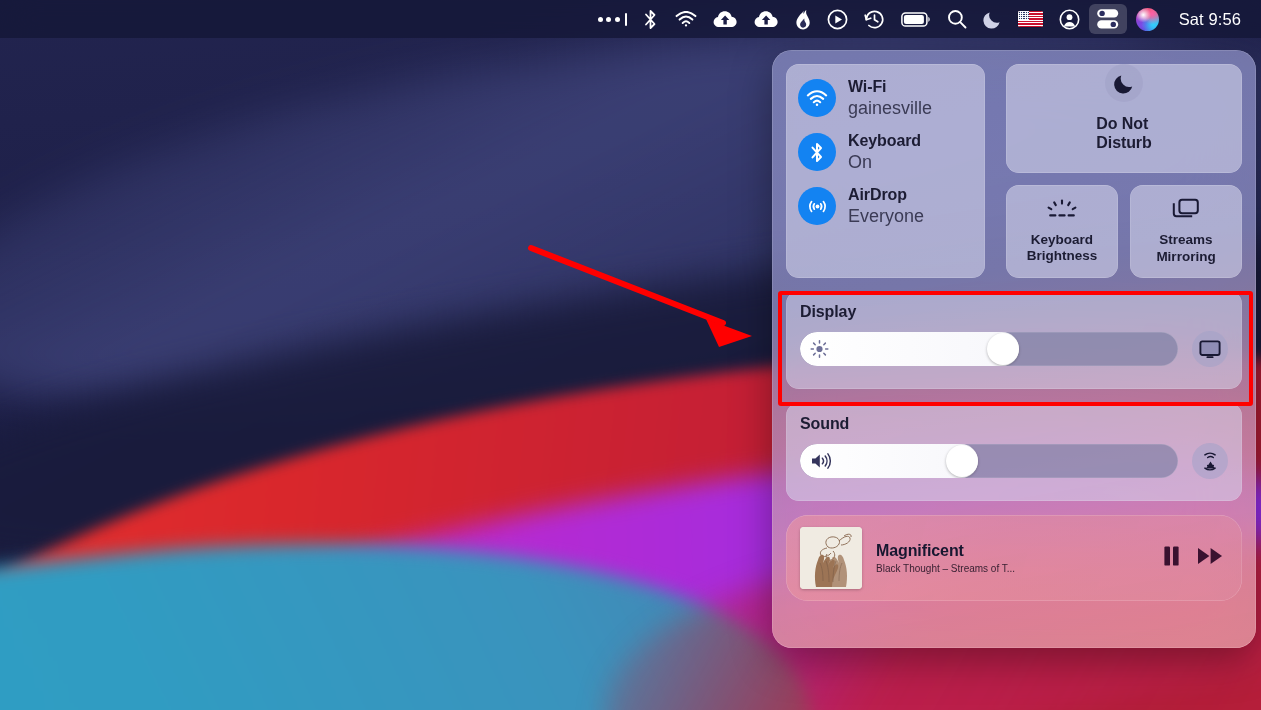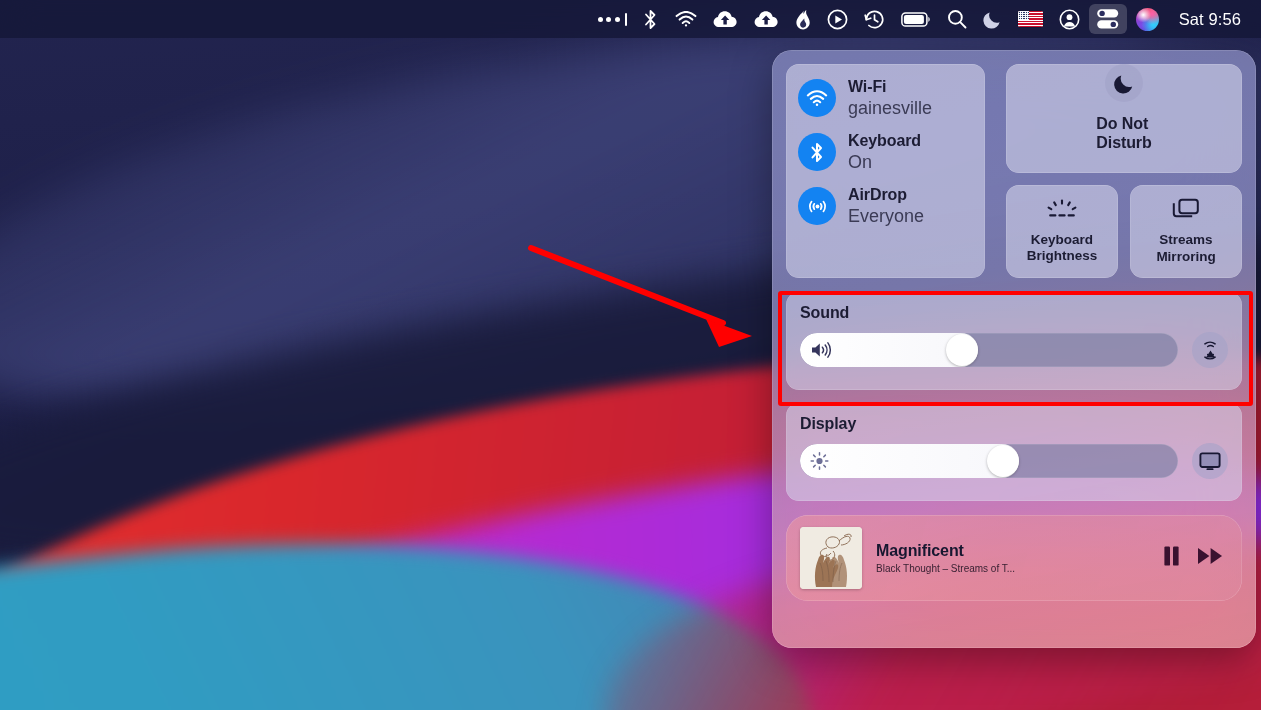--- a/index.html
+++ b/index.html
@@ -457,45 +457,20 @@
           <span class="lbl">
             <span>Streams</span><br>
             <span>Mirroring</span>
           </span>
         </div>
 
       </div>
     </div>
   </div>
 
-  <div class="slider-card" id="sound-section">
-    <span class="sec-title">Sound</span>
-    <div class="slider-row">
-      <div class="slider" id="sound-slider">
-        <div class="fill" style="width: 177.66px;"></div>
-        <div class="knob" style="left: 145.66px;"></div>
-        <span class="sicon">
-          <svg width="22" height="18" viewBox="0 0 22 18" fill="none">
-            <path d="M2 6.4 H5.4 L9.8 2.4 V15.6 L5.4 11.6 H2 Z" fill="#35355c"></path>
-            <path d="M12.4 6.2 A4.4 4.4 0 0 1 12.4 11.8" stroke="#35355c" stroke-width="1.5" stroke-linecap="round"></path>
-            <path d="M15.2 4 A8 8 0 0 1 15.2 14" stroke="#35355c" stroke-width="1.5" stroke-linecap="round"></path>
-            <path d="M17.9 1.9 A11.5 11.5 0 0 1 17.9 16.1" stroke="#35355c" stroke-width="1.5" stroke-linecap="round"></path>
-          </svg>
-        </span>
-      </div>
-      <span class="round-btn">
-        <svg width="23" height="23" viewBox="0 0 23 23" fill="none" stroke="#181833" stroke-width="1.5" stroke-linecap="round">
-          <path d="M4.9 16.1 A8.3 8.3 0 0 1 4.9 5.9 M18.1 5.9 A8.3 8.3 0 0 1 18.1 16.1" transform="rotate(-90 11.5 11.5)"></path>
-          <path d="M7.5 14.3 A4.8 4.8 0 0 1 7.5 8.7 M15.5 8.7 A4.8 4.8 0 0 1 15.5 14.3" transform="rotate(-90 11.5 11.5)"></path>
-          <path d="M11.5 11.6 L16 18.6 H7 Z" fill="#181833" stroke="none"></path>
-        </svg>
-      </span>
-    </div>
-  </div>
-
   <div class="slider-card" id="display-section">
     <span class="sec-title">Display</span>
     <div class="slider-row">
       <div class="slider" id="display-slider">
         <div class="fill" style="width: 219.24px;"></div>
         <div class="knob" style="left: 187.24px;"></div>
         <span class="sicon">
           <svg width="19" height="19" viewBox="0 0 19 19" fill="none" stroke="#6d6f97" stroke-width="1.5" stroke-linecap="round">
             <circle cx="9.5" cy="9.5" r="3.1" fill="#6d6f97" stroke="none"></circle>
             <path d="M9.5 1.2 V3.4"></path>
@@ -506,20 +481,45 @@
               <path d="M13.8 13.8 L15.4 15.4"></path>
             <path d="M15.4 3.6 L13.8 5.2"></path>
               <path d="M5.2 13.8 L3.6 15.4"></path>
           </svg>
         </span>
       </div>
       <span class="round-btn">
         <svg width="22" height="18" viewBox="0 0 22 18" fill="none" stroke="#181833" stroke-width="1.9">
           <rect x="1.4" y="1.4" width="19.2" height="13.6" rx="1.9" fill="rgba(120,122,165,0.55)"></rect>
           <path d="M8.4 17.2 H13.6" stroke-linecap="round"></path>
+        </svg>
+      </span>
+    </div>
+  </div>
+
+  <div class="slider-card" id="sound-section">
+    <span class="sec-title">Sound</span>
+    <div class="slider-row">
+      <div class="slider" id="sound-slider">
+        <div class="fill" style="width: 177.66px;"></div>
+        <div class="knob" style="left: 145.66px;"></div>
+        <span class="sicon">
+          <svg width="22" height="18" viewBox="0 0 22 18" fill="none">
+            <path d="M2 6.4 H5.4 L9.8 2.4 V15.6 L5.4 11.6 H2 Z" fill="#35355c"></path>
+            <path d="M12.4 6.2 A4.4 4.4 0 0 1 12.4 11.8" stroke="#35355c" stroke-width="1.5" stroke-linecap="round"></path>
+            <path d="M15.2 4 A8 8 0 0 1 15.2 14" stroke="#35355c" stroke-width="1.5" stroke-linecap="round"></path>
+            <path d="M17.9 1.9 A11.5 11.5 0 0 1 17.9 16.1" stroke="#35355c" stroke-width="1.5" stroke-linecap="round"></path>
+          </svg>
+        </span>
+      </div>
+      <span class="round-btn">
+        <svg width="23" height="23" viewBox="0 0 23 23" fill="none" stroke="#181833" stroke-width="1.5" stroke-linecap="round">
+          <path d="M4.9 16.1 A8.3 8.3 0 0 1 4.9 5.9 M18.1 5.9 A8.3 8.3 0 0 1 18.1 16.1" transform="rotate(-90 11.5 11.5)"></path>
+          <path d="M7.5 14.3 A4.8 4.8 0 0 1 7.5 8.7 M15.5 8.7 A4.8 4.8 0 0 1 15.5 14.3" transform="rotate(-90 11.5 11.5)"></path>
+          <path d="M11.5 11.6 L16 18.6 H7 Z" fill="#181833" stroke="none"></path>
         </svg>
       </span>
     </div>
   </div>
 
   <div id="now-playing">
     <div id="album-art">
       <svg width="62" height="62" viewBox="0 0 62 62">
         <rect width="62" height="62" fill="#f0ebe2"></rect>
         <g stroke="#8a6a52" stroke-width="1" fill="none" opacity="0.95">

